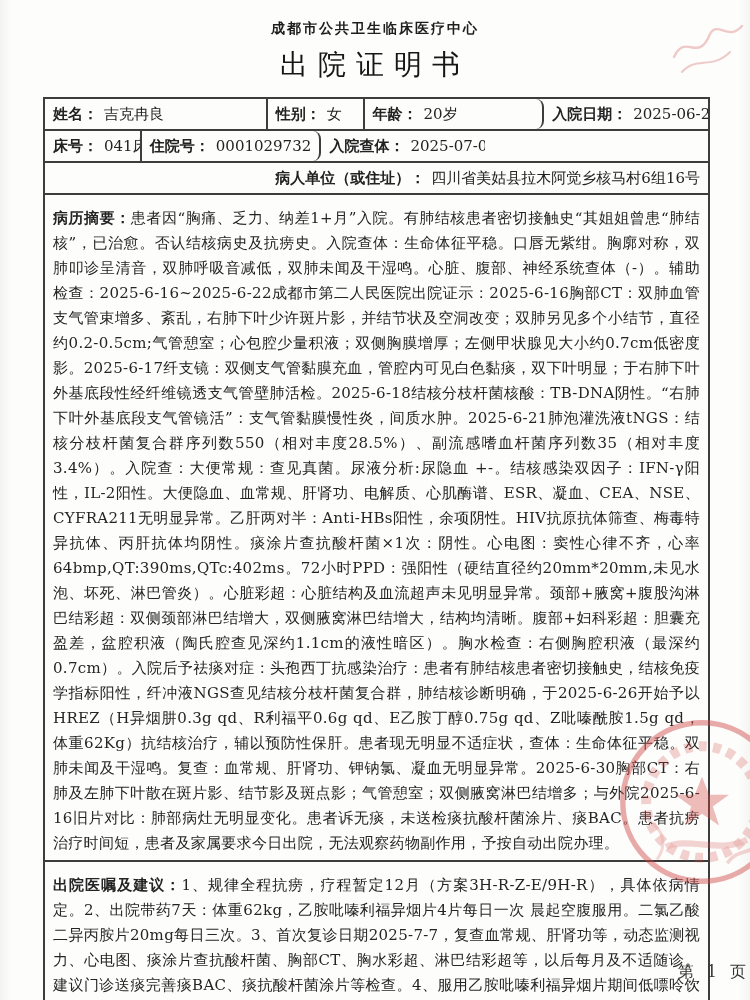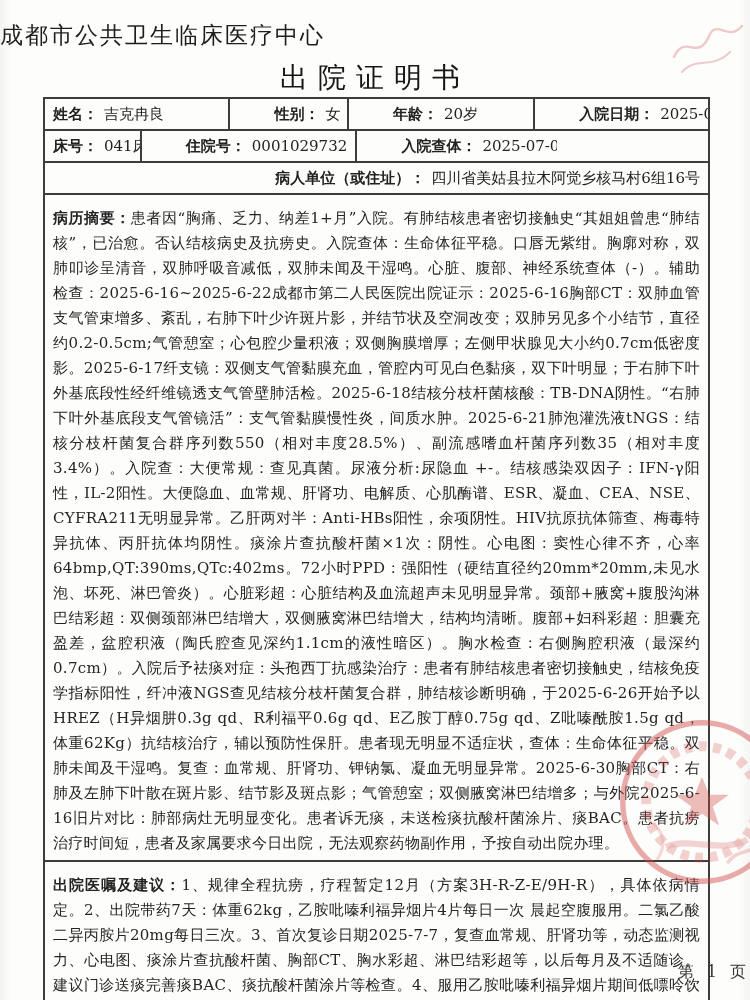--- a/index.html
+++ b/index.html
@@ -10,50 +10,50 @@
     color:#222;
     position:relative;
     overflow:hidden;
   }
   .page{
     position:absolute;inset:0;
     background:linear-gradient(90deg,#f3f3f1 0px,#fdfdfc 12px,#fdfdfc 738px,#f5f5f3 750px);
   }
   .hospital-name{
     margin:20px 0 8px 0;
-    text-align:left;
-    font-size:23px;font-weight:400;
+    text-align:center;
+    font-size:14px;font-weight:700;
     letter-spacing:2px;color:#1e1e1e;
   }
   .doc-title{
     margin:0 0 18px 0;
     text-align:center;
     font-size:28px;font-weight:400;
     letter-spacing:10px;color:#161616;
   }
   .doc-table{
     position:absolute;
     left:43px;right:40px;top:97px;
     border:2px solid #3d3d3d;
     background:transparent;
   }
-  .t-row{display:flex;border-bottom:2px solid #3d3d3d;gap:36px;}
+  .t-row{display:flex;border-bottom:2px solid #3d3d3d;}
   .t-row:last-child{border-bottom:none;}
   .t-cell{
     box-sizing:border-box;
     padding:5px 8px 4px 8px;
     font-size:15px;line-height:21px;
     border-right:2px solid #3d3d3d;
     white-space:nowrap;overflow:hidden;
   }
   .t-cell:last-child{border-right:none;}
   .t-cell b{font-weight:700;margin-right:6px;}
   .c1{width:33.6%;}
   .c2{width:14.6%;}
-  .c3{width:27.1%;}
+  .c3{width:27.1%;border-radius:8px;}
   .c4{width:24.7%;}
   .full{width:100%;text-align:right;}
   .body-cell{
     box-sizing:border-box;width:100%;
     padding:11px 8px 4px 8px;
   }
   .para{
     margin:0;
     font-size:15px;line-height:25px;
     text-align:justify;

